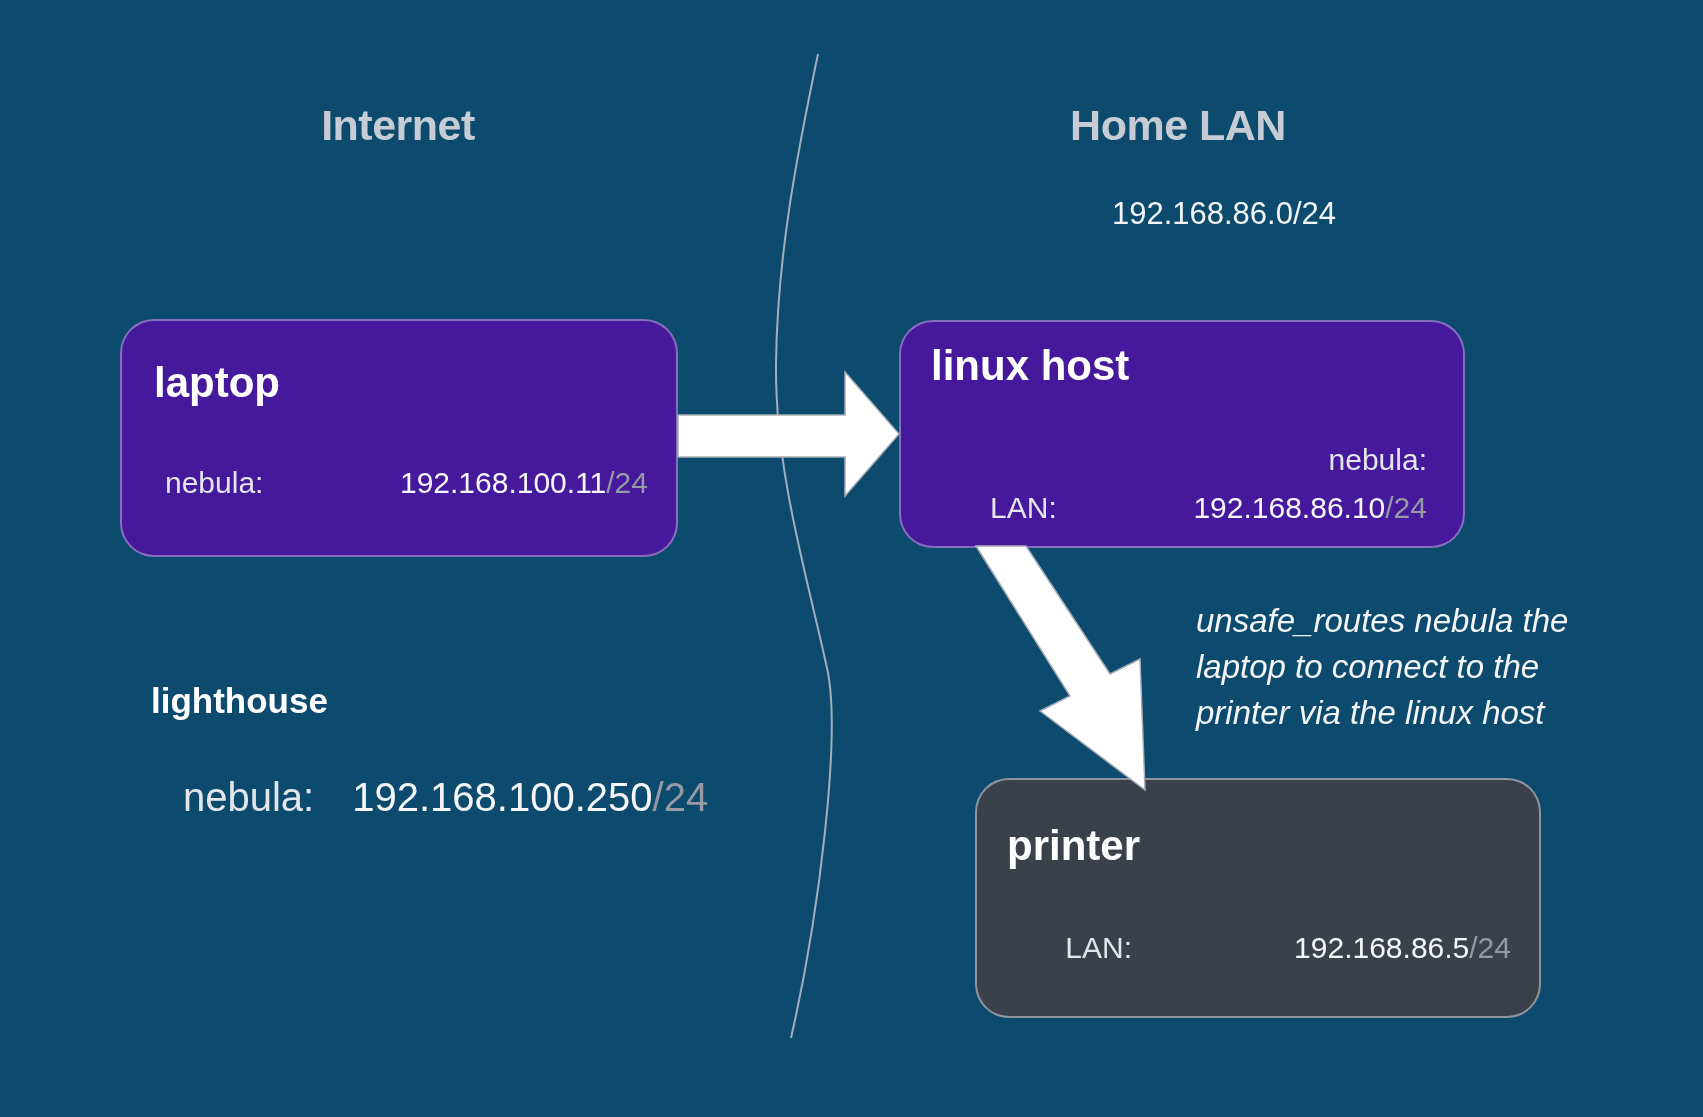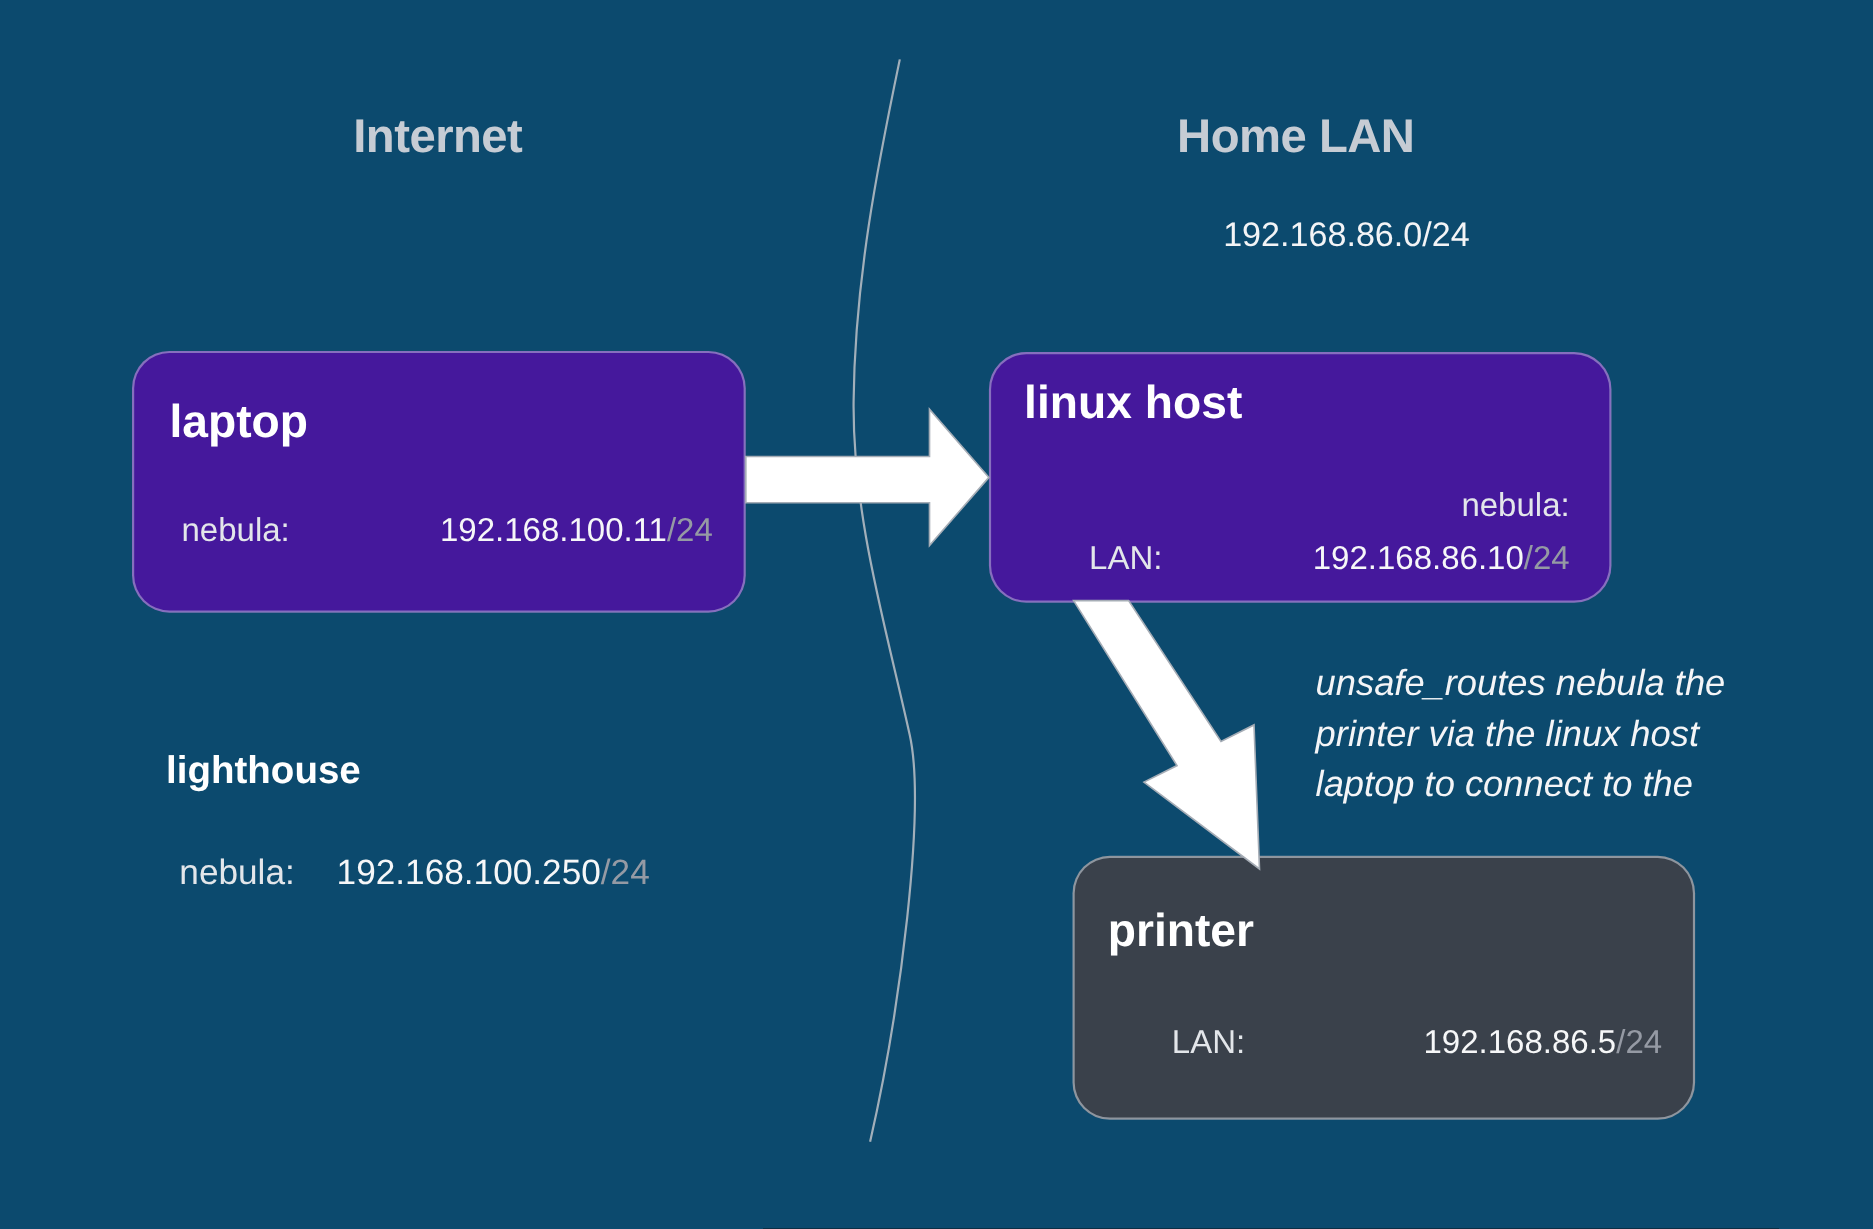--- a/index.html
+++ b/index.html
@@ -23,21 +23,21 @@
   .subnet{
     position:absolute;transform:translate(-50%,-50%);
     font-size:31px;color:#f3f4f6;white-space:nowrap;
   }
   .node-title{position:absolute;font-size:42px;font-weight:700;color:#ffffff;white-space:nowrap;}
   .iprow{position:absolute;display:flex;justify-content:flex-end;font-size:30px;line-height:48px;white-space:nowrap;}
   .iplabel{color:#e3e6ea;text-align:right;}
   .ipval{text-align:right;color:#f6f7f8;}
   .cidr{color:#959aa4;}
   .free-title{position:absolute;font-size:35px;font-weight:700;color:#ffffff;white-space:nowrap;}
-  .free-row{position:absolute;font-size:32px;color:#f6f7f8;white-space:nowrap;}
+  .free-row{position:absolute;font-size:40px;color:#f6f7f8;white-space:nowrap;margin-left:20px;}
   .free-row .iplabel{display:inline-block;margin-right:38px;}
   .annotation{
     position:absolute;font-size:33px;font-style:italic;color:#f4f5f7;
     line-height:46px;white-space:nowrap;z-index:2;
   }
 </style>
 </head>
 <body>
 
 <div id="canvas">
@@ -77,22 +77,22 @@
     </div>
   </div>
 
   <div class="free-title" style="left:151px;top:681px;text-align:center;">lighthouse</div>
   <div class="free-row" style="left:163px;top:775px;">
     <span class="iplabel">nebula:</span><span>192.168.100.250</span><span class="cidr">/24</span>
   </div>
 
   <div class="annotation" style="left:1196px;top:598px;">
     <div>unsafe_routes nebula the</div>
+    <div>laptop to connect to the</div>
     <div>printer via the linux host</div>
-    <div>laptop to connect to the</div>
   </div>
 
   <svg class="layer" id="arrow-layer" viewBox="0 0 1703 1117">
     <polygon points="678,415 845,415 845,372 899,434 845,496 845,457 678,457" fill="#ffffff" stroke="#a6adb6" stroke-width="1.5"></polygon>
     <polygon points="976,546 1070,696 1040,711 1145,790 1140,659 1110,674 1026,546" fill="#ffffff" stroke="#a6adb6" stroke-width="1.5"></polygon>
   </svg>
 
 </div>
 
 </body></html>

